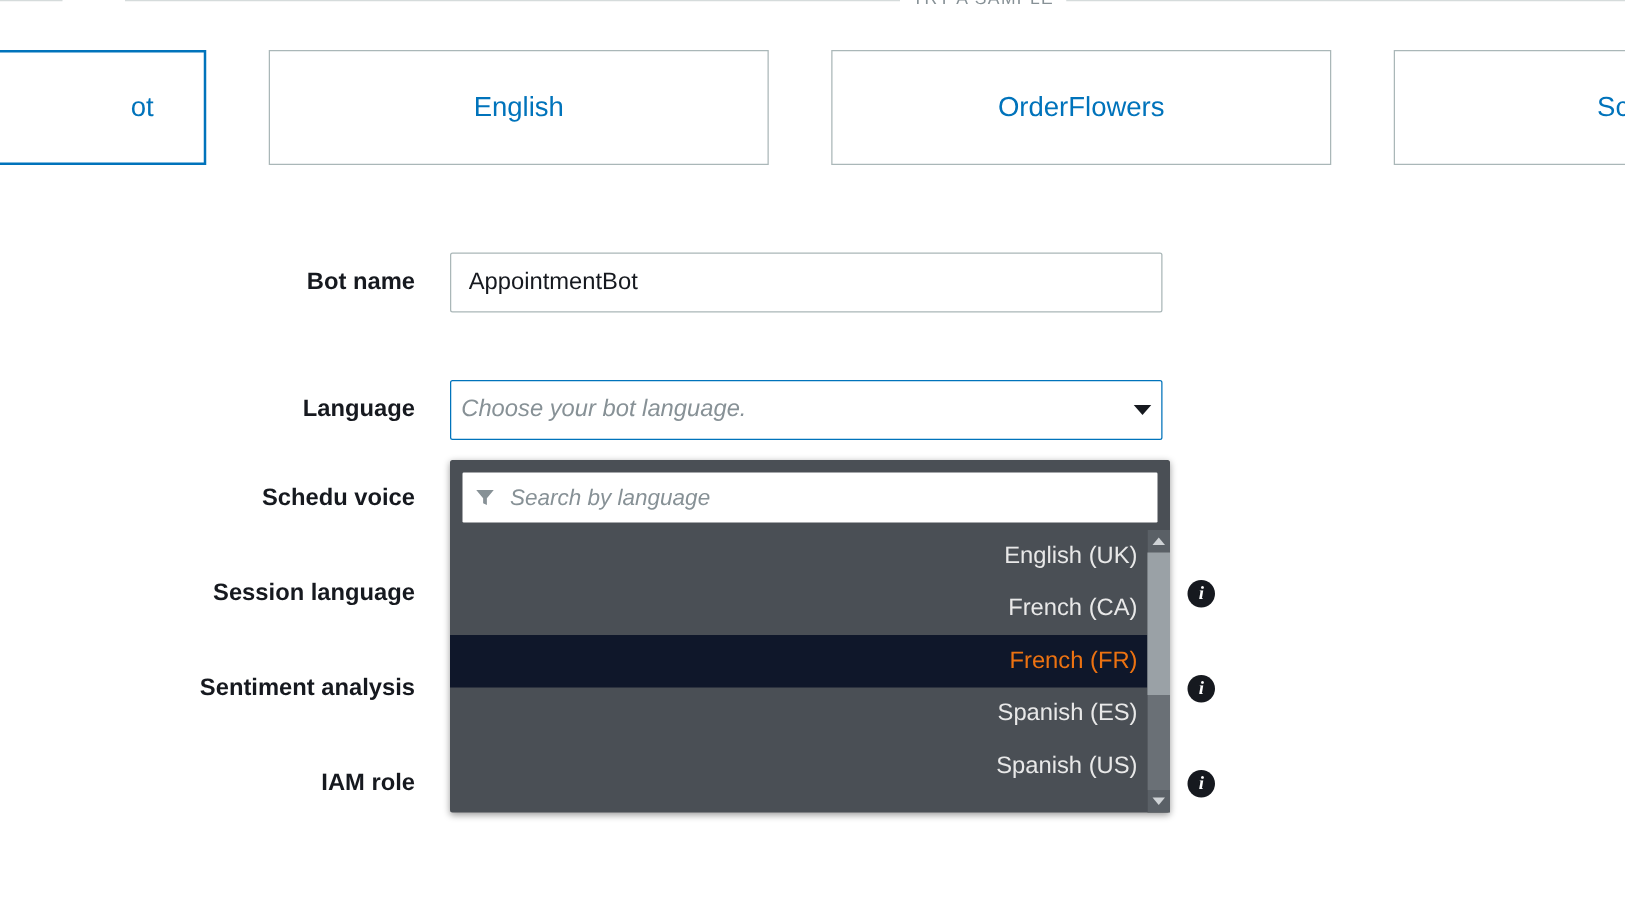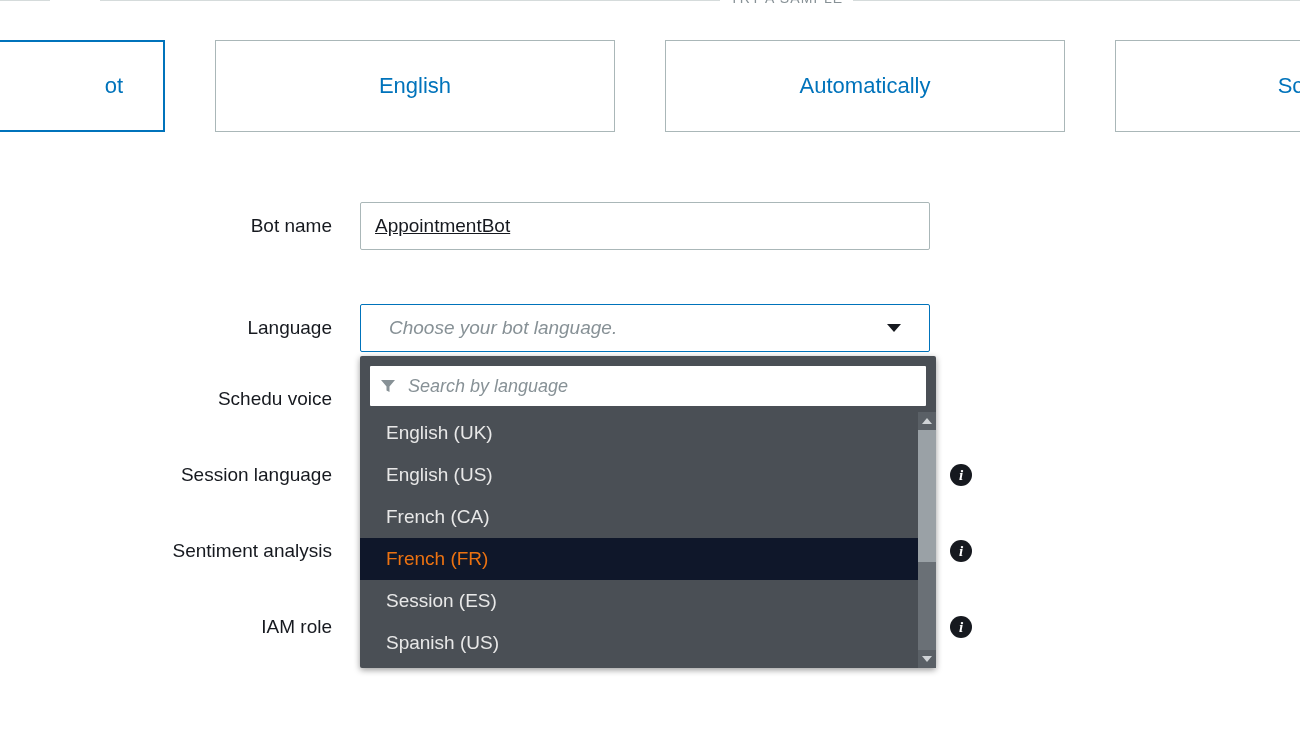--- a/index.html
+++ b/index.html
@@ -70,41 +70,40 @@
     display: flex;
     align-items: center;
     margin-bottom: 54px;
     position: relative;
   }
   .form-row.tight { margin-bottom: 48px; }
   .form-label {
     width: 260px;
     text-align: right;
     font-size: 19px;
-    font-weight: 400;
+    font-weight: 700;
     color: #16191f;
     padding-right: 28px;
     flex-shrink: 0;
   }
   .text-input {
     width: 570px;
     height: 48px;
     border: 1px solid #aab7b8;
     border-radius: 2px;
     padding: 0 14px;
     font-size: 19px;
     color: #16191f;
-    text-decoration: underline;
   }
   .select-closed {
     width: 570px;
     height: 48px;
     border: 1.5px solid #0073bb;
     border-radius: 2px;
-    padding: 0 28px;
+    padding: 0 8px;
     font-size: 19px;
     font-style: italic;
     color: #879196;
     display: flex;
     align-items: center;
     justify-content: space-between;
     cursor: pointer;
     background: #fff;
     text-align: right;
   }
@@ -137,21 +136,21 @@
     align-items: center;
     justify-content: center;
     position: absolute;
     left: 850px;
     cursor: pointer;
   }
 
   
   .dropdown {
     position: absolute;
-    top: 52px;
+    top: 64px;
     left: 260px;
     width: 576px;
     background: #4a4f55;
     border-radius: 2px;
     box-shadow: 0 2px 6px rgba(0,0,0,.4);
     z-index: 20;
     padding-top: 10px;
   }
   .dropdown-search {
     margin: 0 10px 6px 10px;
@@ -180,21 +179,22 @@
   .dropdown-search input::placeholder { color: #879196; font-style: italic; }
 
   .dropdown-list-wrap {
     position: relative;
     max-height: 310px;
     overflow: hidden;
   }
   .dropdown-list {
     list-style: none;
     margin: 0;
-    padding: 0 0 4px 0;
+    padding: 0 0 16px 0;
+    text-align: right;
   }
   .dropdown-list li {
     padding: 10px 26px;
     font-size: 19px;
     color: #e8e8e8;
     cursor: pointer;
   }
   .dropdown-list li.highlight {
     background: #0f172a;
     color: #ec7211;
@@ -246,21 +246,21 @@
 
   <span class="section-label sample">TRY A SAMPLE</span>
 
   <div class="card custom selected">
     <span>ot</span>
   </div>
   <div class="card">
     <span>English</span>
   </div>
   <div class="card">
-    <span>Automatically</span>
+    <span>OrderFlowers</span>
   </div>
   <div class="card">
     <span>Schedu</span>
   </div>
 </div>
 
 <div class="form">
 
   <div class="form-row">
     <div class="form-label">Bot name</div>
@@ -277,24 +277,23 @@
     <div class="dropdown">
       <div class="dropdown-search">
         <svg class="funnel-icon" viewBox="0 0 16 16">
           <path d="M1 2h14l-5.5 6.5V14l-3-1.5V8.5L1 2z"></path>
         </svg>
         <input type="text" placeholder="Search by language" style="">
       </div>
       <div class="dropdown-list-wrap">
         <ul class="dropdown-list" id="lang-list">
             <li>English (UK)</li>
-            <li>English (US)</li>
             <li>French (CA)</li>
             <li class="highlight">French (FR)</li>
-            <li>Session (ES)</li>
+            <li>Spanish (ES)</li>
             <li>Spanish (US)</li>
           </ul>
         <div class="fake-scrollbar">
           <div class="sb-btn">
               <span class="tri-up"></span>
             </div>
           <div class="sb-track">
             <div class="sb-thumb"></div>
           </div>
           <div class="sb-btn">

